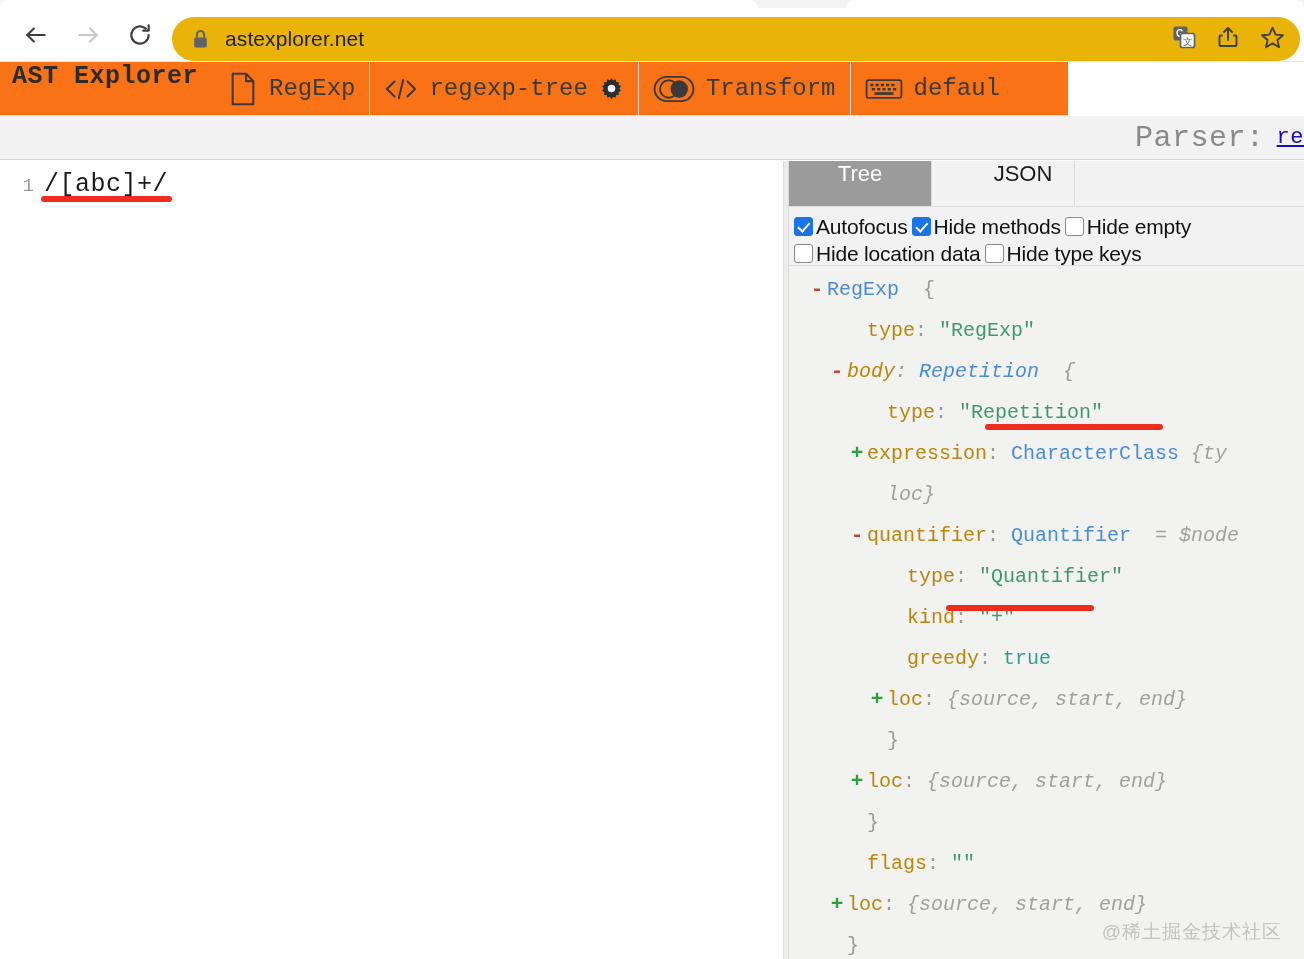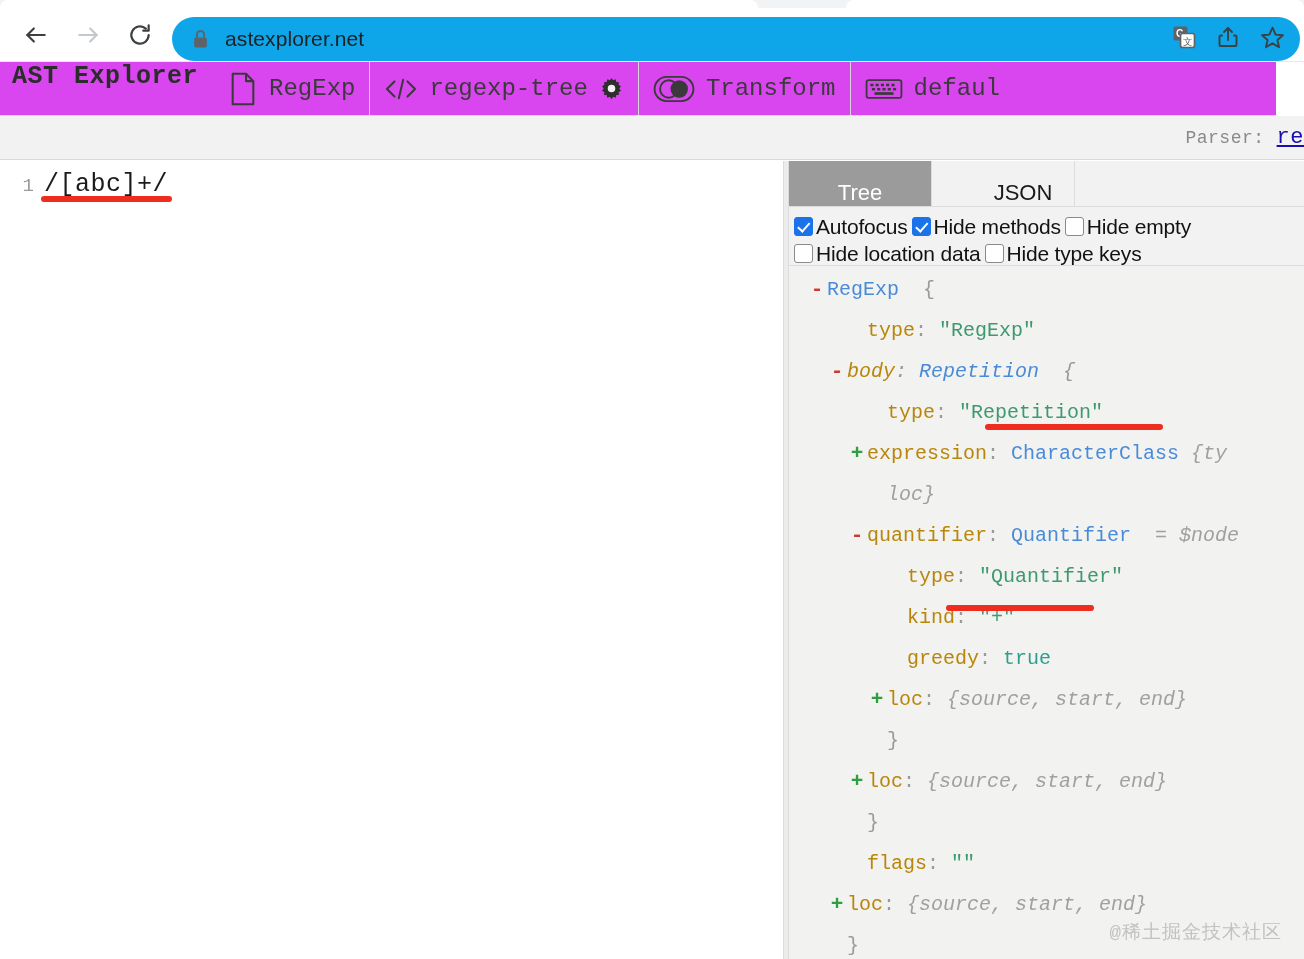--- a/index.html
+++ b/index.html
@@ -38,42 +38,42 @@
     width: 44px; height: 44px; margin-left: 8px;
     display: flex; align-items: center; justify-content: center;
     border-radius: 50%; cursor: pointer; flex: 0 0 auto;
   }
   .nav-btn:first-child { margin-left: 14px; }
   .nav-btn svg { display: block; }
 
   .omnibox {
     position: absolute; left: 172px; top: 9px;
     width: 1128px; height: 44px;
-    background: #0ea5e9; border-radius: 22px;
+    background: #eab308; border-radius: 22px;
     display: flex; align-items: center;
   }
   .lock-icon { margin-left: 20px; margin-right: 16px; display:flex; align-items:center; flex:0 0 auto;}
   .url-text {
     font-family: "Liberation Sans", sans-serif;
     font-size: 21px; color: #202124; letter-spacing: 0.1px;
     white-space: nowrap; overflow: hidden;
   }
   .omni-actions {
     position: absolute; right: 8px; top: 0; height: 44px;
     display: flex; align-items: center; gap: 4px;
   }
   .omni-btn {
     width: 40px; height: 40px; display:flex; align-items:center; justify-content:center;
     border-radius:50%; cursor:pointer;
   }
 
   
   .app-toolbar {
-    position: absolute; left: 0; top: 62px; width: 1276px; height: 54px;
-    background: #d946ef;
+    position: absolute; left: 0; top: 62px; width: 1068px; height: 54px;
+    background: #f97316;
     border-bottom: 1px solid #dddddd;
     display: flex; align-items: stretch;
     font-family: "Liberation Mono", monospace;
     overflow: hidden;
   }
   .tb-group {
     display: flex; align-items: center; gap: 11px;
     padding: 0 14px;
     border-right: 1px solid #d5d5d5;
     height: 100%;
@@ -94,21 +94,21 @@
   
   .parser-row {
     position: absolute; left: 0; top: 116px; width: 1304px; height: 44px;
     background: #f2f2f2;
     display: flex; align-items: center; justify-content: flex-end;
     padding-right: 0px;
     font-family: "Liberation Mono", monospace;
     border-bottom: 1px solid #d9d9d9;
     overflow: hidden;
   }
-  .parser-label { font-size: 18px; color: #8a8a8a; letter-spacing:0.5px;}
+  .parser-label { font-size: 30px; color: #8a8a8a; letter-spacing:0.5px;}
   .parser-value {
     font-size: 22px; color: #1a0dab; text-decoration: underline;
     margin-left: 12px; cursor: pointer; letter-spacing:0.5px;
   }
 
   
   .main { position: absolute; left: 0; top: 161px; width: 1304px; height: 798px; }
 
   .editor-pane {
     position: absolute; left: 0; top: 0; width: 783px; height: 798px;
@@ -137,21 +137,21 @@
     background: #f2f2f0; overflow: hidden;
   }
 
   
   .tree-tabs {
     position: absolute; left: 0; top: 0; width: 515px; height: 46px;
     background: #f2f2f2; display: flex; align-items: stretch;
     border-bottom: 1px solid #dcdcdc;
   }
   .tree-tab {
-    display: flex; align-items: flex-end; justify-content: center;
+    display: flex; align-items: flex-start; justify-content: center;
     font-family: "Liberation Sans", sans-serif;
     font-size: 22px; cursor: pointer;
     border-right: 1px solid #dcdcdc; flex: 0 0 auto;
   }
   .tree-tab.t1 { width: 143px; }
   .tree-tab.t2 { width: 143px; padding-left: 40px; }
   .tree-tab.filler { flex: 1 1 auto; border-right: none; }
   .tree-tab.active { background: #9b9b9b; color: #ffffff; }
   .tree-tab.inactive { background: #f2f2f2; color: #1b1b1b; }
 
@@ -209,21 +209,21 @@
   .punct    { color: #9a9a9a; }
   .preview  { color: #a0a0a0; font-style: italic; }
   .alias    { color: #a0a0a0; font-style: italic; }
 
   .underline-mark {
     position: absolute; background: #ee2d1e; border-radius: 3px; height: 6px;
   }
 
   .watermark {
     position: absolute; right: 22px; bottom: 14px;
-    font-family: Liberation Mono, monospace;
+    font-family: Liberation Sans, sans-serif;
     font-size: 19px; color: #c2c2c2; letter-spacing: 1px;
     pointer-events: none;
   }
 </style>
 </head>
 <body>
 
 <div id="page">
 
   <div class="tabstrip">

